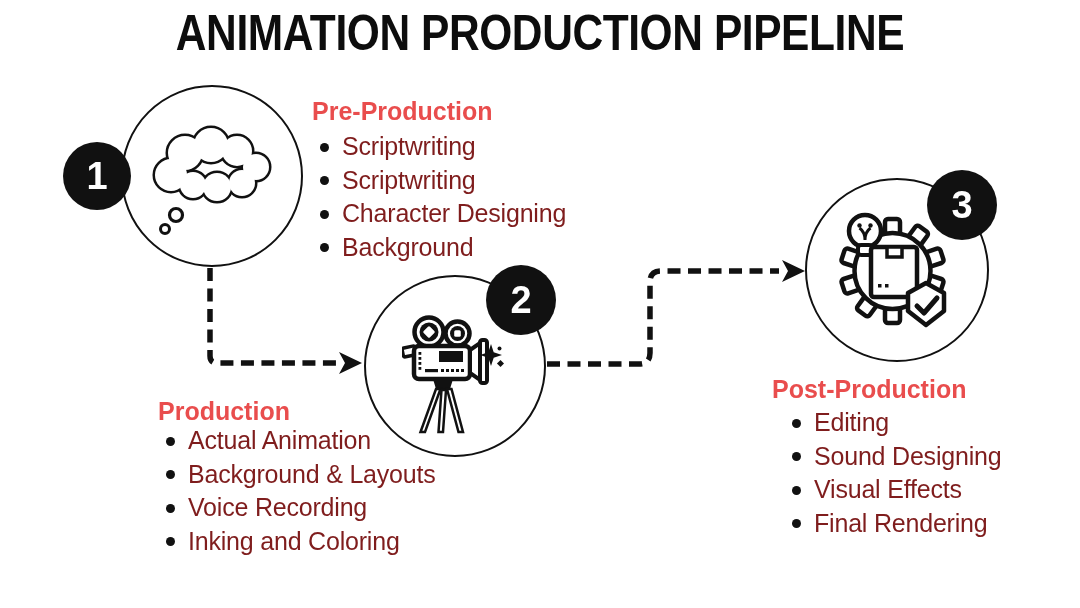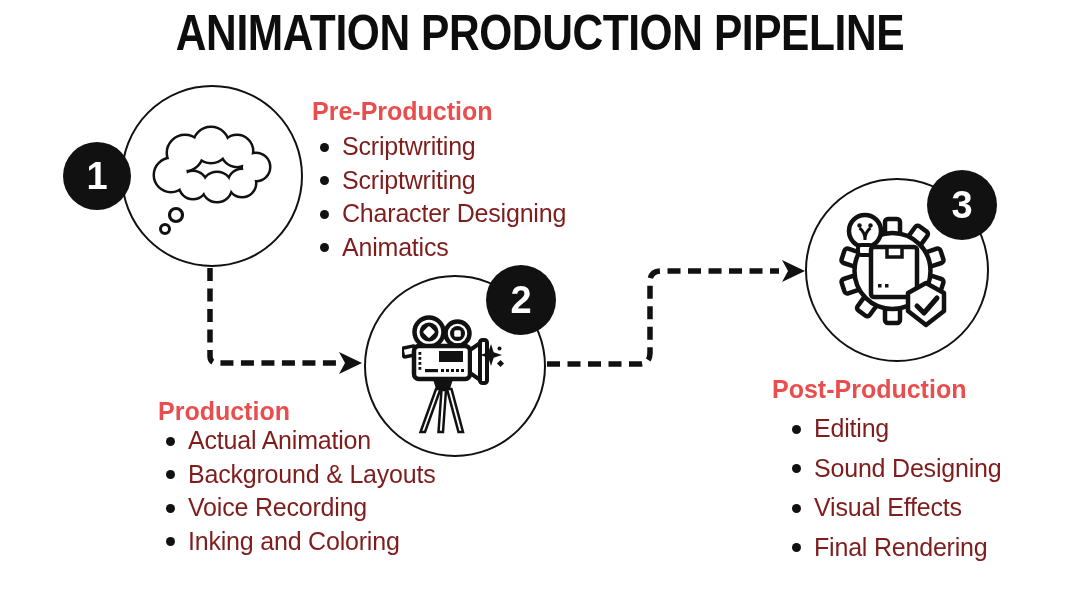--- a/index.html
+++ b/index.html
@@ -99,21 +99,21 @@
   .items li::before {
     content: "";
     position: absolute;
     left: 8px;
     top: 12.5px;
     width: 9px;
     height: 9px;
     border-radius: 50%;
     background: #111111;
   }
-  .t3 .items li { padding-left: 42px; margin-top: 6px; }
+  .t3 .items li { padding-left: 42px; }
   .t3 .items li::before { left: 20px; }
 </style>
 </head>
 <body>
 
 <div class="canvas">
 
   <div class="title">ANIMATION PRODUCTION PIPELINE</div>
 
   <svg class="connectors" width="1080" height="608" viewBox="0 0 1080 608">
@@ -248,21 +248,21 @@
   <div class="badge b3">
     <span>3</span>
   </div>
 
   <div class="stage-text t1">
     <div class="stage-heading">Pre-Production</div>
     <ul class="items">
       <li><span>Scriptwriting</span></li>
       <li><span>Scriptwriting</span></li>
       <li><span>Character Designing</span></li>
-      <li><span>Animatics</span></li>
+      <li><span>Background</span></li>
     </ul>
   </div>
 
   <div class="stage-text t2">
     <div class="stage-heading">Production</div>
     <ul class="items">
       <li><span>Actual Animation</span></li>
       <li><span>Background &amp; Layouts</span></li>
       <li><span>Voice Recording</span></li>
       <li><span>Inking and Coloring</span></li>

